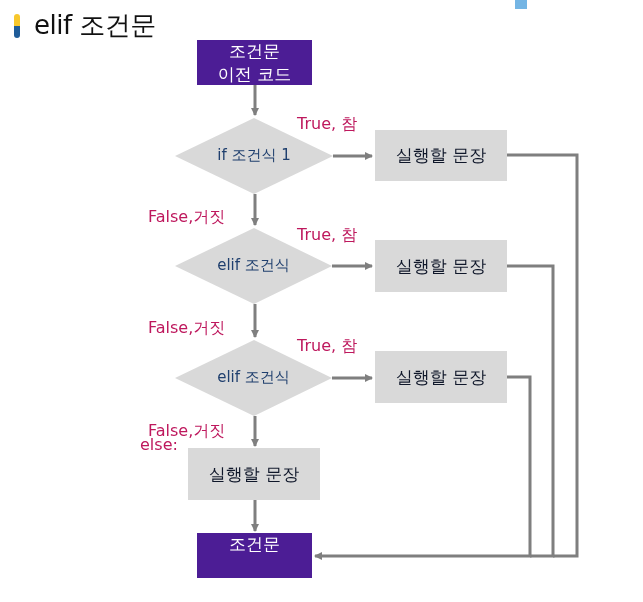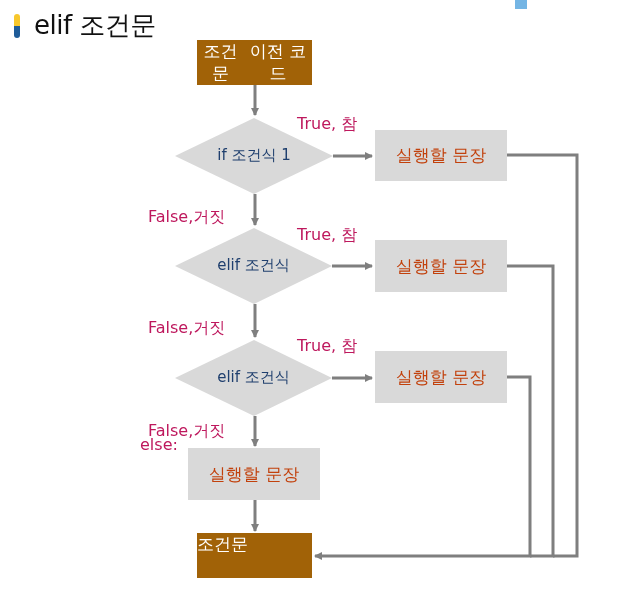--- a/index.html
+++ b/index.html
@@ -1,22 +1,22 @@
 <!DOCTYPE html>
 <html><head>
 <meta charset="utf-8">
 <style>
   html, body { margin:0; padding:0; background:#ffffff; }
   body { width:643px; height:602px; position:relative; overflow:hidden; font-family:"Liberation Sans","DejaVu Sans",sans-serif; }
   .title-wrap { position:absolute; left:14px; top:8px; display:flex; align-items:center; }
   .title-bar { width:6px; height:24px; border-radius:3px; margin-right:14px; background:linear-gradient(#F7C72C 0 50%, #1F5C99 50% 100%); }
   .title { font-size:26px; font-weight:normal; color:#111; font-family:"DejaVu Sans",sans-serif; letter-spacing:-0.5px; }
   .deco { position:absolute; left:515px; top:0; width:12px; height:9px; background:#74B5E4; }
-  .nbox { position:absolute; background:#a16207; color:#fff; font-family:"DejaVu Sans",sans-serif; font-size:17px; line-height:22px; text-align:center; display:flex; justify-content:space-between; }
-  .pbox { position:absolute; background:#D9D9D9; color:#c2410c; font-family:"DejaVu Sans",sans-serif; font-size:17px; display:flex; align-items:center; justify-content:center; }
+  .nbox { position:absolute; background:#4c1d95; color:#fff; font-family:"DejaVu Sans",sans-serif; font-size:17px; line-height:22px; text-align:center; display:flex; flex-direction:column; justify-content:space-between; }
+  .pbox { position:absolute; background:#D9D9D9; color:#0f172a; font-family:"DejaVu Sans",sans-serif; font-size:17px; display:flex; align-items:center; justify-content:center; }
   .dlabel { position:absolute; color:#1F3F6E; font-family:"DejaVu Sans",sans-serif; font-size:15px; text-align:center; }
   .lbl { position:absolute; color:#be185d; font-family:"DejaVu Sans",sans-serif; font-size:16px; white-space:nowrap; }
   svg.lines { position:absolute; left:0; top:0; }
 </style>
 </head>
 <body>
 
 <div class="title-wrap">
   <div class="title-bar"></div>
   <div class="title">elif 조건문</div>

